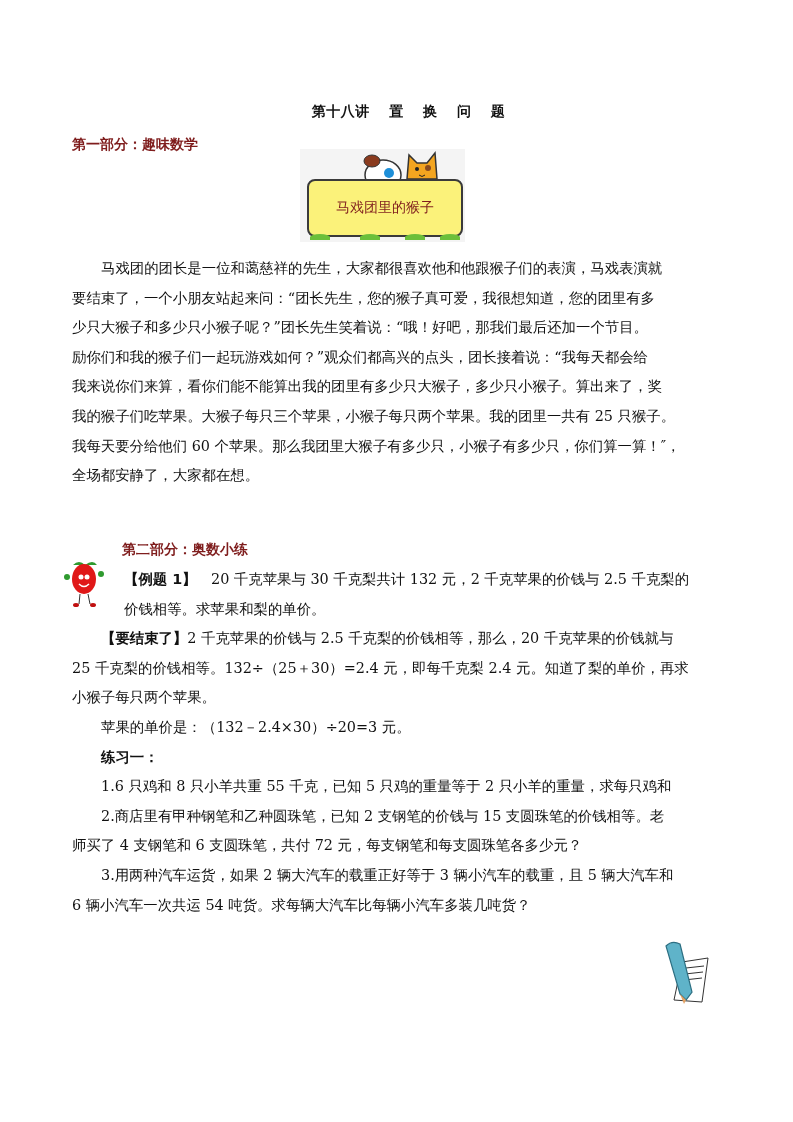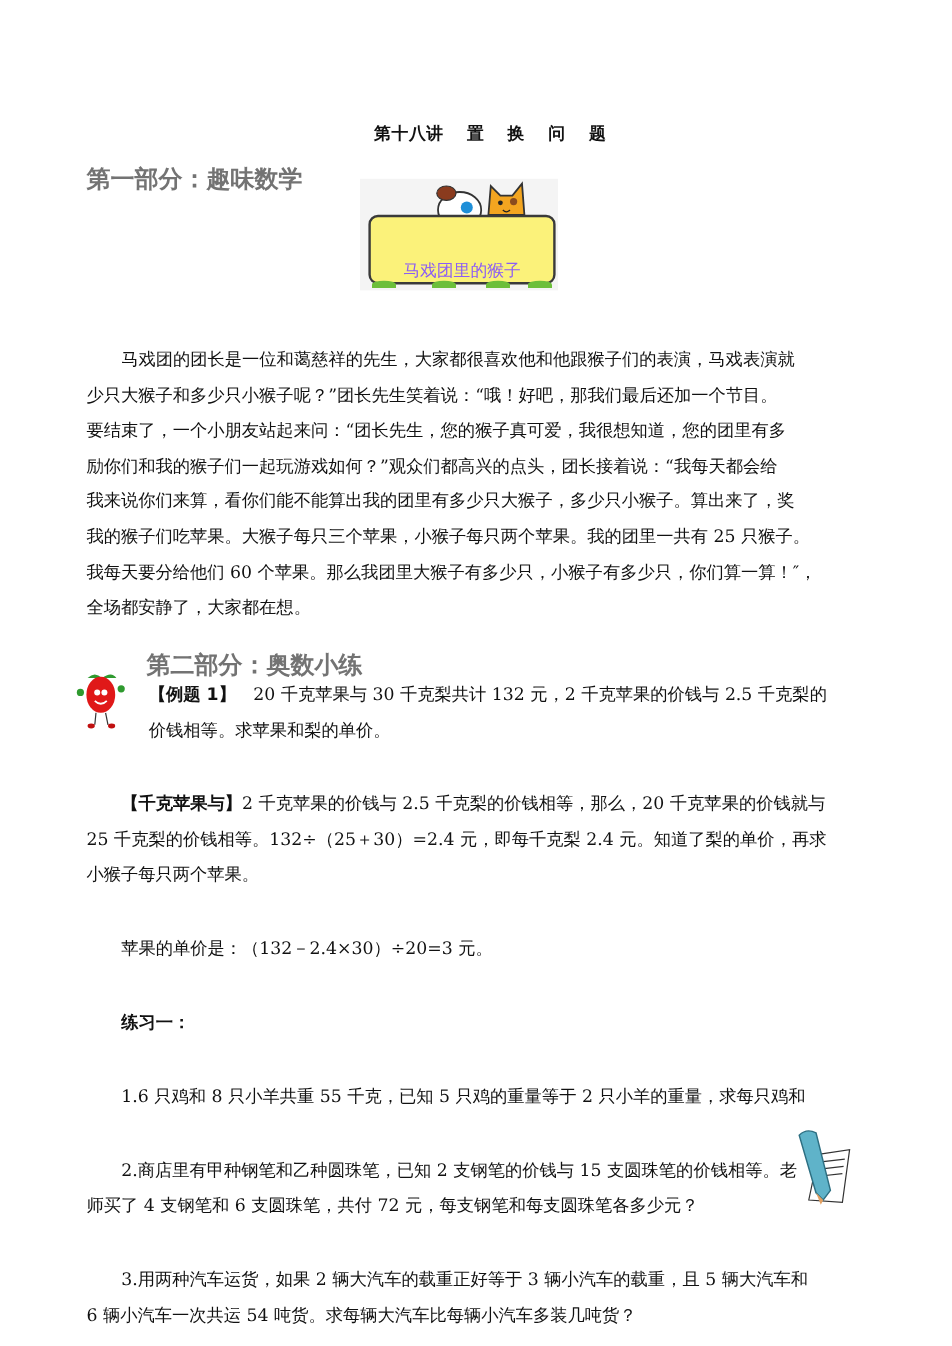--- a/index.html
+++ b/index.html
@@ -10,37 +10,37 @@
   }
   .abs { position: absolute; }
   .title {
     left: 0; width: 793px; top: 103px; text-align: center;
     font-family: "DejaVu Sans", "Liberation Sans", sans-serif;
     font-weight: bold; font-size: 14px; letter-spacing: 0.5px; margin-left: 12px;
   }
   .title .gap { display: inline-block; width: 14px; }
   .section-head {
     font-family: "DejaVu Sans", "Liberation Sans", sans-serif;
-    font-weight: bold; font-size: 20px; color: #737373;
+    font-weight: bold; font-size: 14px; color: #7f1d1d;
   }
   .para {
     left: 72px; width: 652px; font-size: 14.4px; line-height: 29.6px;
     text-align: justify; text-justify: inter-character;
   }
   .line { display: block; white-space: nowrap; }
-  .indent { padding-left: 29px; margin-top: 32px; }
+  .indent { padding-left: 29px; }
   .bold { font-weight: bold; font-family: "DejaVu Sans", "Liberation Sans", sans-serif; }
 
   
   .banner { left: 300px; top: 149px; width: 165px; height: 93px; background: #f4f4f4; }
   .sign {
     position: absolute; left: 7px; top: 30px; width: 152px; height: 54px;
     background: #fbf27a; border: 2px solid #3a3a3a; border-radius: 8px;
-    display: flex; align-items: flex-end; justify-content: center;
-    font-family: "DejaVu Sans", "Liberation Sans", sans-serif; font-size: 14px; color: #8b5cf6;
+    display: flex; align-items: center; justify-content: center;
+    font-family: "DejaVu Sans", "Liberation Sans", sans-serif; font-size: 14px; color: #7f1d1d;
   }
   .grass { position: absolute; bottom: 2px; height: 6px; width: 20px; background: #6cbf3a; border-radius: 50% 50% 0 0; }
 </style>
 </head>
 <body>
 
 <div class="abs title">
   <span>第十八讲</span>
   <span class="gap"></span><span>置</span>
   <span class="gap"></span><span>换</span>
@@ -65,22 +65,22 @@
     <span>马戏团里的猴子</span>
   </div>
   <div class="grass" style="left:10px;"></div>
   <div class="grass" style="left:60px;"></div>
   <div class="grass" style="left:105px;"></div>
   <div class="grass" style="left:140px;"></div>
 </div>
 
 <div class="abs para" style="top:254px;">
   <span class="line indent">马戏团的团长是一位和蔼慈祥的先生，大家都很喜欢他和他跟猴子们的表演，马戏表演就</span>
+  <span class="line">要结束了，一个小朋友站起来问：“团长先生，您的猴子真可爱，我很想知道，您的团里有多</span>
   <span class="line">少只大猴子和多少只小猴子呢？”团长先生笑着说：“哦！好吧，那我们最后还加一个节目。</span>
-  <span class="line">要结束了，一个小朋友站起来问：“团长先生，您的猴子真可爱，我很想知道，您的团里有多</span>
   <span class="line">励你们和我的猴子们一起玩游戏如何？”观众们都高兴的点头，团长接着说：“我每天都会给</span>
   <span class="line">我来说你们来算，看你们能不能算出我的团里有多少只大猴子，多少只小猴子。算出来了，奖</span>
   <span class="line">我的猴子们吃苹果。大猴子每只三个苹果，小猴子每只两个苹果。我的团里一共有 25 只猴子。</span>
   <span class="line">我每天要分给他们 60 个苹果。那么我团里大猴子有多少只，小猴子有多少只，你们算一算！″，</span>
   <span class="line">全场都安静了，大家都在想。</span>
 </div>
 
 <div class="abs section-head" style="left:122px; top:541px;">第二部分：奥数小练</div>
 
 <svg class="abs" style="left:57px; top:557px;" width="55" height="55" viewBox="0 0 55 55">
@@ -93,21 +93,21 @@
     <circle cx="44" cy="17" r="3" fill="#2f9a2f"></circle>
   <line x1="23" y1="37" x2="22" y2="47" stroke="#333"></line>
     <line x1="31" y1="37" x2="33" y2="47" stroke="#333"></line>
   <ellipse cx="19" cy="48" rx="3" ry="2" fill="#c01010"></ellipse>
     <ellipse cx="36" cy="48" rx="3" ry="2" fill="#c01010"></ellipse>
 </svg>
 
 <div class="abs para" style="top:565px;">
   <span class="line" style="padding-left:52px;"><span class="bold">【例题 1】</span><span>　20 千克苹果与 30 千克梨共计 132 元，2 千克苹果的价钱与 2.5 千克梨的</span></span>
   <span class="line" style="padding-left:52px;">价钱相等。求苹果和梨的单价。</span>
-  <span class="line indent"><span class="bold">【千克苹果与】</span><span>2 千克苹果的价钱与 2.5 千克梨的价钱相等，那么，20 千克苹果的价钱就与</span></span>
+  <span class="line indent"><span class="bold">【要结束了】</span><span>2 千克苹果的价钱与 2.5 千克梨的价钱相等，那么，20 千克苹果的价钱就与</span></span>
   <span class="line">25 千克梨的价钱相等。132÷（25＋30）=2.4 元，即每千克梨 2.4 元。知道了梨的单价，再求</span>
   <span class="line">小猴子每只两个苹果。</span>
   <span class="line indent">苹果的单价是：（132－2.4×30）÷20=3 元。</span>
   <span class="line indent bold">练习一：</span>
   <span class="line indent">1.6 只鸡和 8 只小羊共重 55 千克，已知 5 只鸡的重量等于 2 只小羊的重量，求每只鸡和</span>
   <span class="line indent">2.商店里有甲种钢笔和乙种圆珠笔，已知 2 支钢笔的价钱与 15 支圆珠笔的价钱相等。老</span>
   <span class="line">师买了 4 支钢笔和 6 支圆珠笔，共付 72 元，每支钢笔和每支圆珠笔各多少元？</span>
   <span class="line indent">3.用两种汽车运货，如果 2 辆大汽车的载重正好等于 3 辆小汽车的载重，且 5 辆大汽车和</span>
   <span class="line">6 辆小汽车一次共运 54 吨货。求每辆大汽车比每辆小汽车多装几吨货？</span>
 </div>

